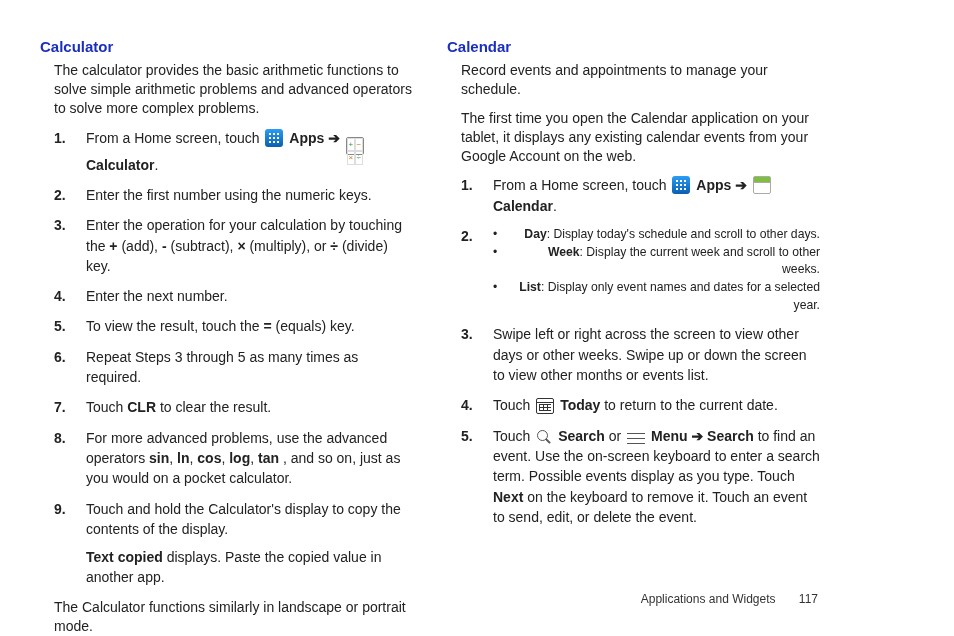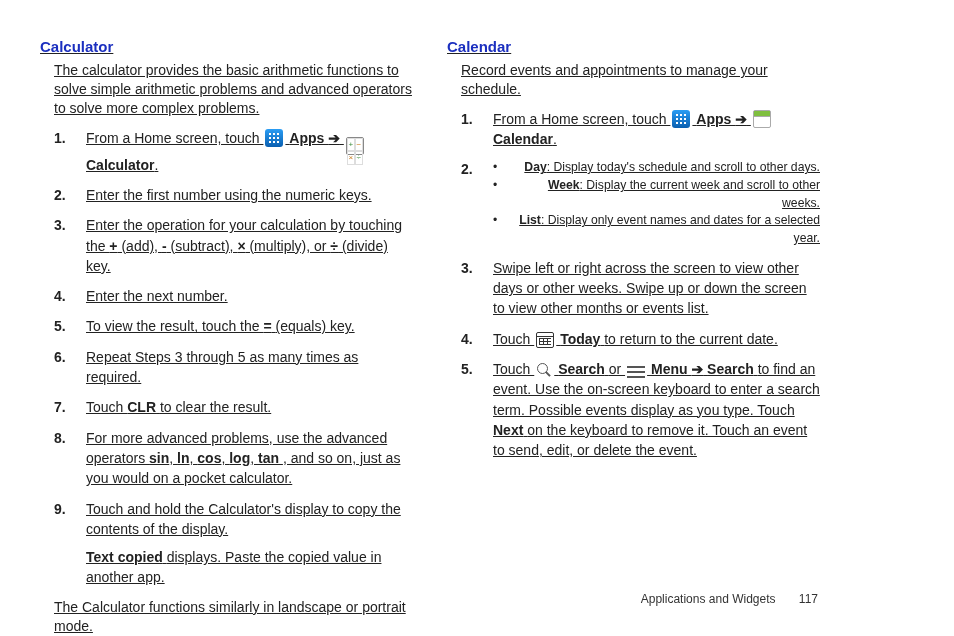--- a/index.html
+++ b/index.html
@@ -1,16 +1,16 @@
 <!DOCTYPE html>
 <html><head>
 <meta charset="utf-8">
 <style>
   html,body{margin:0;padding:0;background:#fff;font-family:Arial,Helvetica,sans-serif;color:#222;}
-  .page{width:860px;height:636px;position:relative;box-sizing:border-box;padding:38px 40px 0 40px;text-decoration:underline;}
+  .page{width:860px;height:636px;position:relative;box-sizing:border-box;padding:38px 40px 0 40px;}
   .cols{display:flex;gap:34px;}
   .col{flex:1;min-width:0;}
   .section-title{font-weight:bold;color:#1b2fbf;font-size:15px;margin-bottom:6px;font-family:Arial,Helvetica,sans-serif;}
   .intro{font-size:14px;line-height:1.35;margin:0 0 10px 14px;}
   ol.steps{list-style:none;margin:0 0 0 14px;padding:0;counter-reset:step;}
   ol.steps>li{position:relative;padding-left:32px;margin-bottom:10px;font-size:14px;line-height:1.45;}
   ol.steps>li::before{counter-increment:step;content:counter(step)".";position:absolute;left:0;top:0;font-weight:bold;font-size:14px;}
   .bold{font-weight:bold;}
   .after-note{font-size:14px;line-height:1.4;margin:4px 0 0 14px;}
   ul.bullets{list-style:none;margin:4px 0 8px 0;padding:0;text-align:right;}
@@ -104,20 +104,21 @@
             <span> displays. Paste the copied value in another app.</span>
           </div>
         </li>
       </ol>
       <p class="after-note">The Calculator functions similarly in landscape or portrait mode.</p>
     </div>
 
     <div class="col">
       <div class="section-title">Calendar</div>
       <p class="intro">Record events and appointments to manage your schedule.</p>
+      <p class="intro">The first time you open the Calendar application on your tablet, it displays any existing calendar events from your Google Account on the web.</p>
       <ol class="steps">
         <li>
           <span>From a Home screen, touch </span>
           <span class="icon icon-apps"></span>
           <span class="bold"> Apps </span>
           <span class="arrow">➔</span>
           <span class="icon icon-cal"></span>
           <span class="bold"> Calendar</span><span>.</span>
         </li>
         <li>

